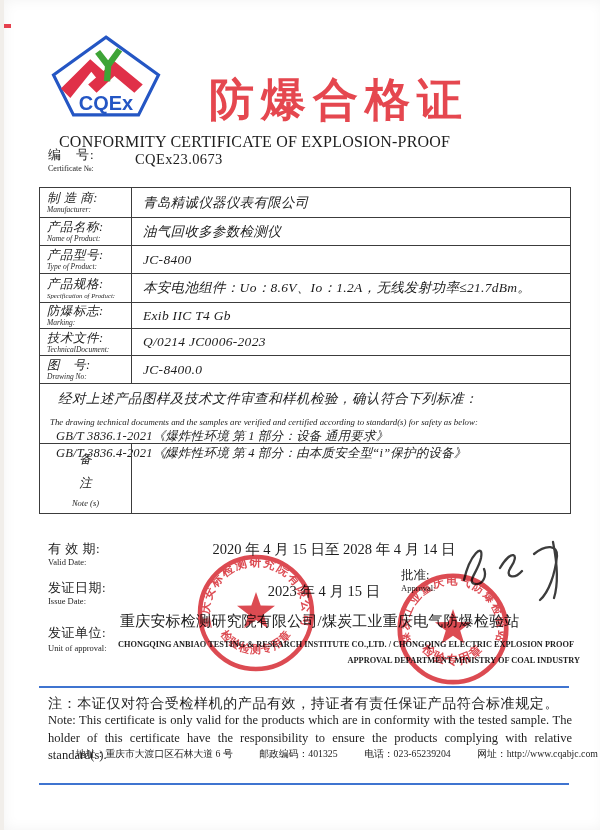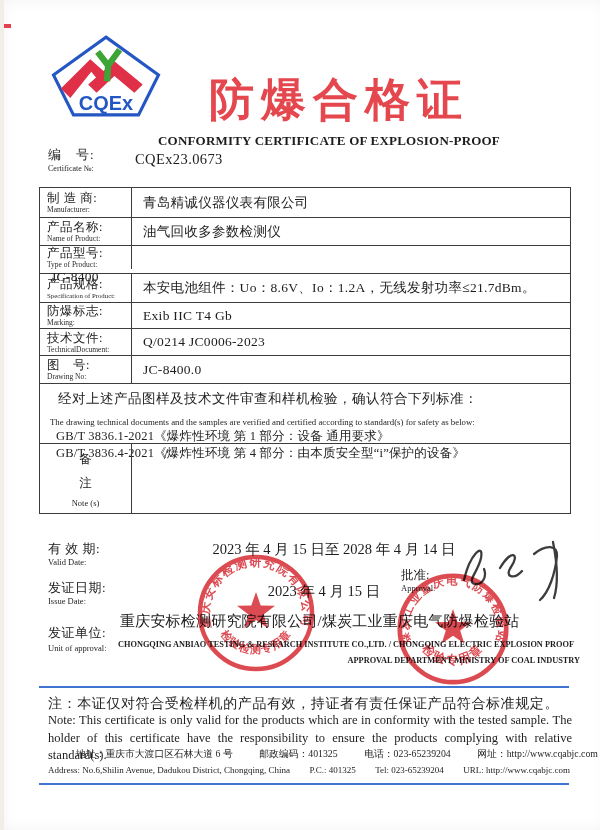--- a/index.html
+++ b/index.html
@@ -3,27 +3,27 @@
 <meta charset="utf-8">
 <style>
   html,body{margin:0;padding:0;}
   body{width:600px;height:830px;background:#f1eeea;font-family:"Liberation Serif","DejaVu Serif",serif;}
   .page{position:absolute;left:4px;top:0;width:600px;height:830px;background:#ffffff;color:#1d1d1d;overflow:hidden;
         box-shadow:inset 0 0 14px rgba(0,0,0,0.05);}
   .abs{position:absolute;}
   
   .doc-title{left:178px;top:70px;width:314px;text-align:center;font-size:45px;font-weight:bold;
              letter-spacing:7px;color:#e5474f;font-family:"Liberation Sans","DejaVu Sans",sans-serif;}
-  .doc-subtitle{left:55px;top:133px;width:540px;text-align:center;font-size:13px;font-weight:bold;letter-spacing:0.2px;}
+  .doc-subtitle{left:55px;top:133px;width:540px;text-align:left;font-size:16px;font-weight:normal;letter-spacing:0.2px;}
   .certno-zh{left:44px;top:146px;font-size:13px;letter-spacing:1px;}
   .certno-en{left:44px;top:164px;font-size:8px;}
   .certno-val{left:99px;top:151px;font-size:14.5px;letter-spacing:0.4px;margin-left:32px;}
   
   .cert-table{left:35px;top:187px;width:530px;border:1.5px solid #3c3c3c;background:transparent;}
-  .trow{display:flex;border-top:1px solid #3c3c3c;box-sizing:border-box;}
+  .trow{display:flex;border-top:1px solid #3c3c3c;box-sizing:border-box;font-style:italic;}
   .trow.first{border-top:none;}
   .tl{width:92px;border-right:1px solid #3c3c3c;box-sizing:border-box;display:flex;flex-direction:column;
       justify-content:center;padding-left:7px;}
   .lbl-zh{font-size:12.5px;letter-spacing:0.5px;line-height:14px;}
   .lbl-en{font-size:7.5px;line-height:9px;color:#2a2a2a;}
   .tv{flex:1;display:flex;align-items:center;padding-left:11px;font-size:13.5px;letter-spacing:0.3px;}
   .statement{display:block;padding:3px 6px 2px 10px;box-sizing:border-box;}
   .st-zh{font-size:13.5px;margin:3px 0 9px 8px;letter-spacing:0.5px;}
   .st-en{font-size:8.8px;margin:1px 0 2px 0;}
   .st-std{font-size:12.5px;margin:2px 0 0 6px;letter-spacing:0.2px;line-height:15px;}
@@ -89,21 +89,21 @@
       </div>
       <div class="tv">青岛精诚仪器仪表有限公司</div>
     </div>
     <div class="trow" style="height:28px;">
       <div class="tl">
         <span class="lbl-zh">产品名称:</span>
         <span class="lbl-en">Name of Product:</span>
       </div>
       <div class="tv">油气回收多参数检测仪</div>
     </div>
-    <div class="trow" style="height:28px;flex-direction:column;">
+    <div class="trow" style="height:28px;">
       <div class="tl">
         <span class="lbl-zh">产品型号:</span>
         <span class="lbl-en">Type of Product:</span>
       </div>
       <div class="tv">JC-8400</div>
     </div>
     <div class="trow" style="height:29px;">
       <div class="tl">
         <span class="lbl-zh">产品规格:</span>
         <span class="lbl-en" style="font-size:6.8px;">Specification of Product:</span>
@@ -142,21 +142,21 @@
         <span class="note-zh">备</span>
         <span class="note-zh">注</span>
         <span class="note-en">Note (s)</span>
       </div>
       <div class="tv note-v">/</div>
     </div>
   </div>
 
   <div class="abs fld-zh valid-lbl">有 效 期:</div>
   <div class="abs fld-en valid-en">Valid Date:</div>
-  <div class="abs valid-val">2023 年 4 月 15 日至 2028 年 4 月 14 日</div>
+  <div class="abs valid-val">2020 年 4 月 15 日至 2028 年 4 月 14 日</div>
 
   <div class="abs fld-zh issue-lbl">发证日期:</div>
   <div class="abs fld-en issue-en">Issue Date:</div>
   <div class="abs issue-val">2023 年 4 月 15 日</div>
 
   <div class="abs appr-lbl">批准:</div>
   <div class="abs appr-en">Approval:</div>
 
   <svg class="abs" style="left:452px;top:536px;" width="118" height="72" viewBox="0 0 118 72">
     <g stroke="#222222" stroke-width="2.3" fill="none" stroke-linecap="round" opacity="0.88">
@@ -203,22 +203,16 @@
 
   <div class="abs foot-zh">注：本证仅对符合受检样机的产品有效，持证者有责任保证产品符合标准规定。</div>
   <div class="abs foot-en">Note: This certificate is only valid for the products which are in conformity with the tested sample. The holder of this certificate have the responsibility to ensure the products complying with relative standard(s).</div>
 
   <div class="abs contacts contacts-zh">
     <span>地址：重庆市大渡口区石林大道 6 号</span>
     <span>邮政编码：401325</span>
     <span>电话：023-65239204</span>
     <span>网址：http://www.cqabjc.com</span>
   </div>
-  <div class="abs contacts contacts-en">
-    <span>Address: No.6,Shilin Avenue, Dadukou District, Chongqing, China</span>
-    <span>P.C.: 401325</span>
-    <span>Tel: 023-65239204</span>
-    <span>URL: http://www.cqabjc.com</span>
-  </div>
 
   <div class="abs blue-line" style="top:783px;"></div>
 
 </div>
 
 </body></html>

